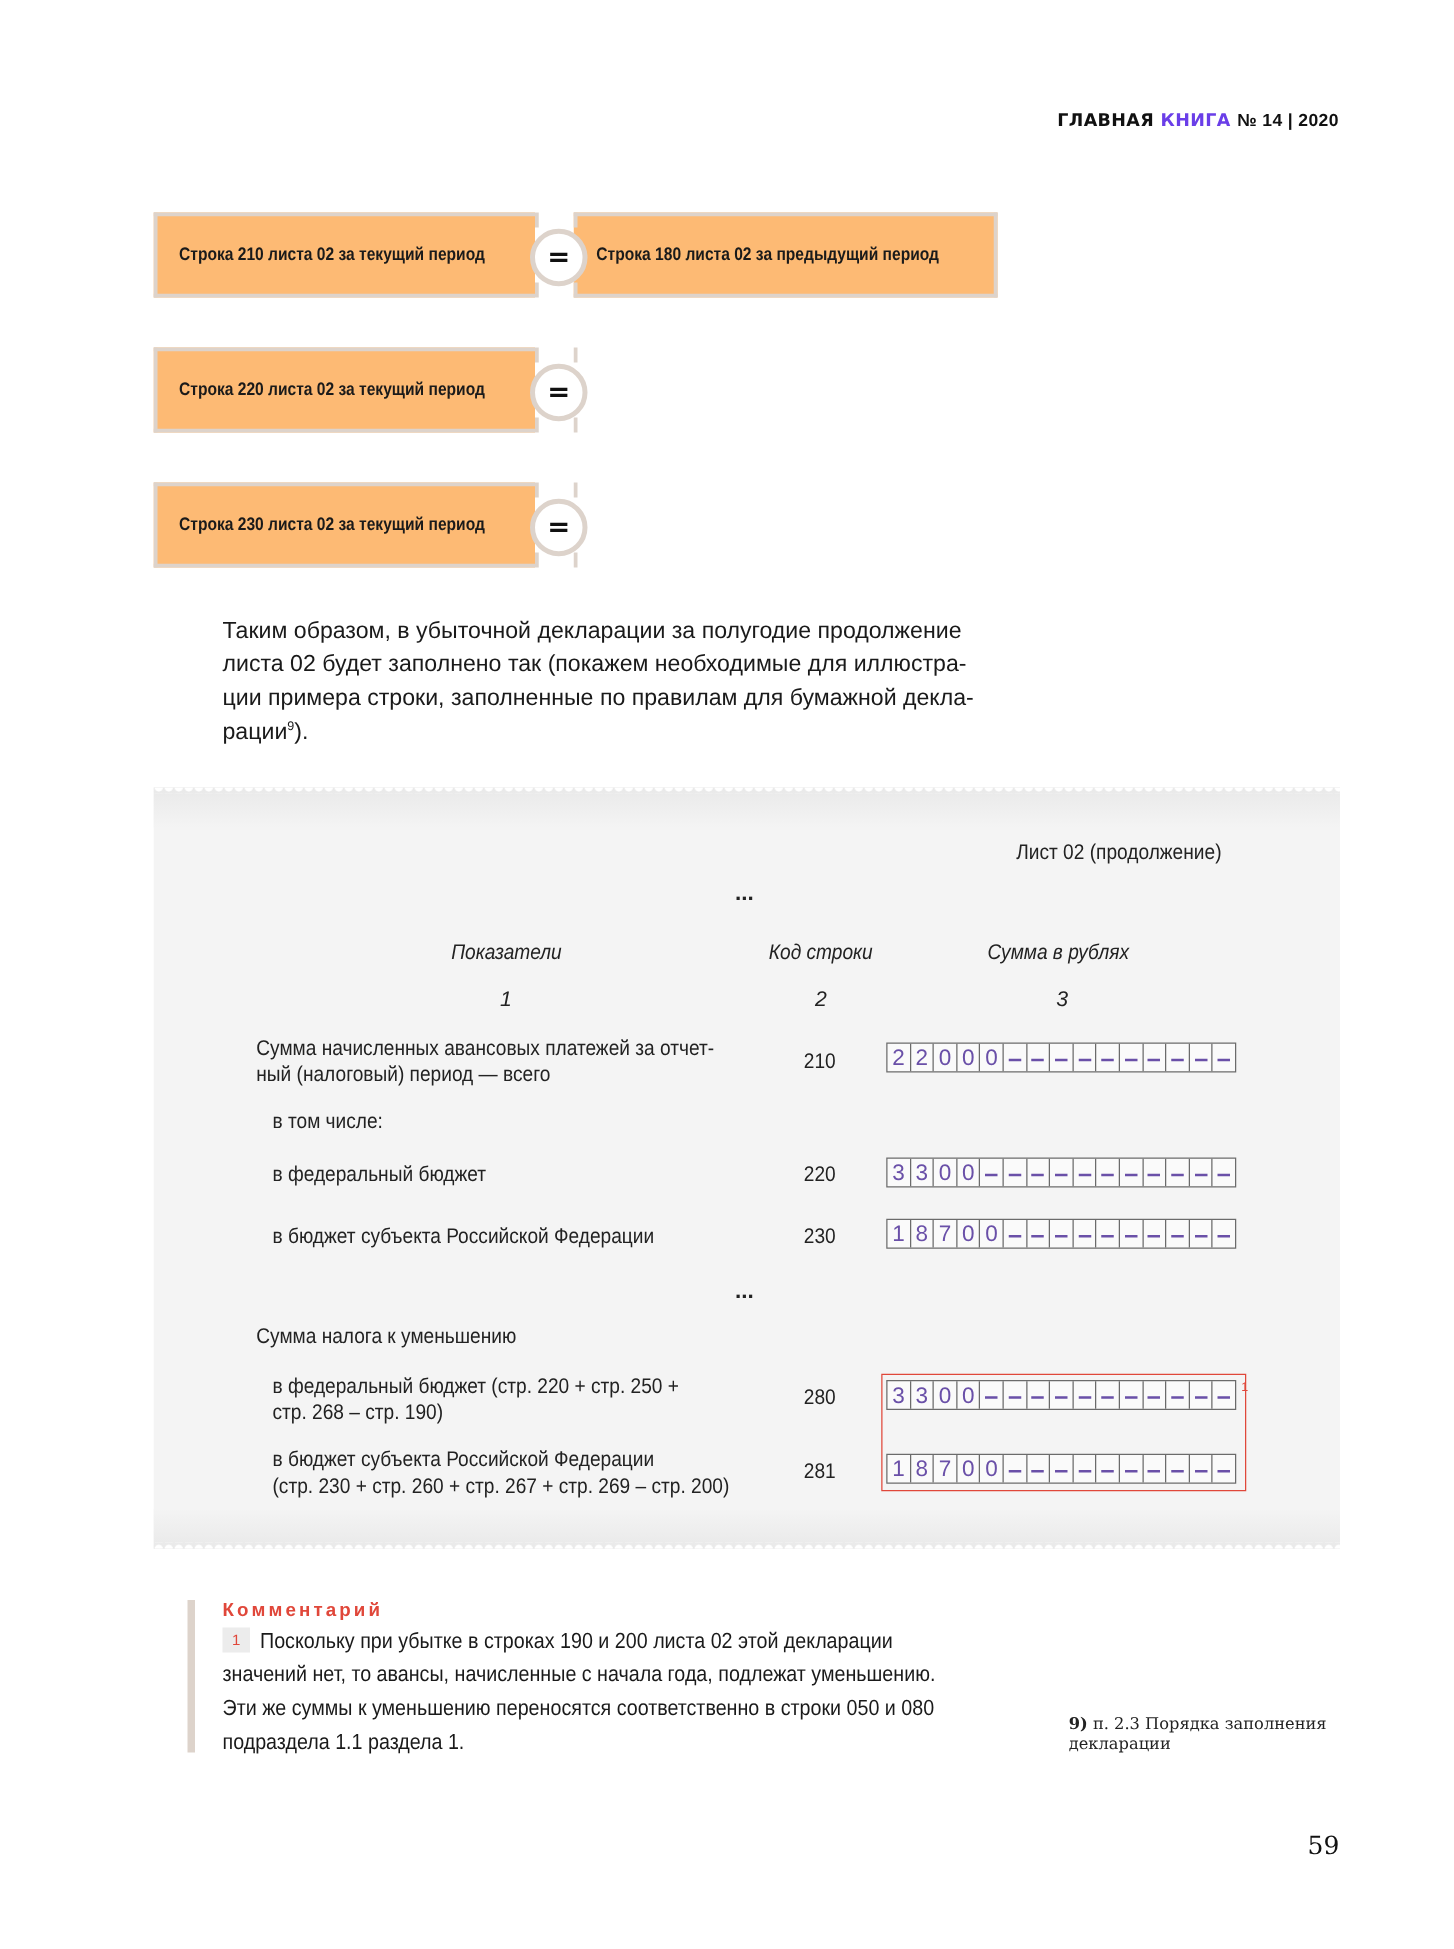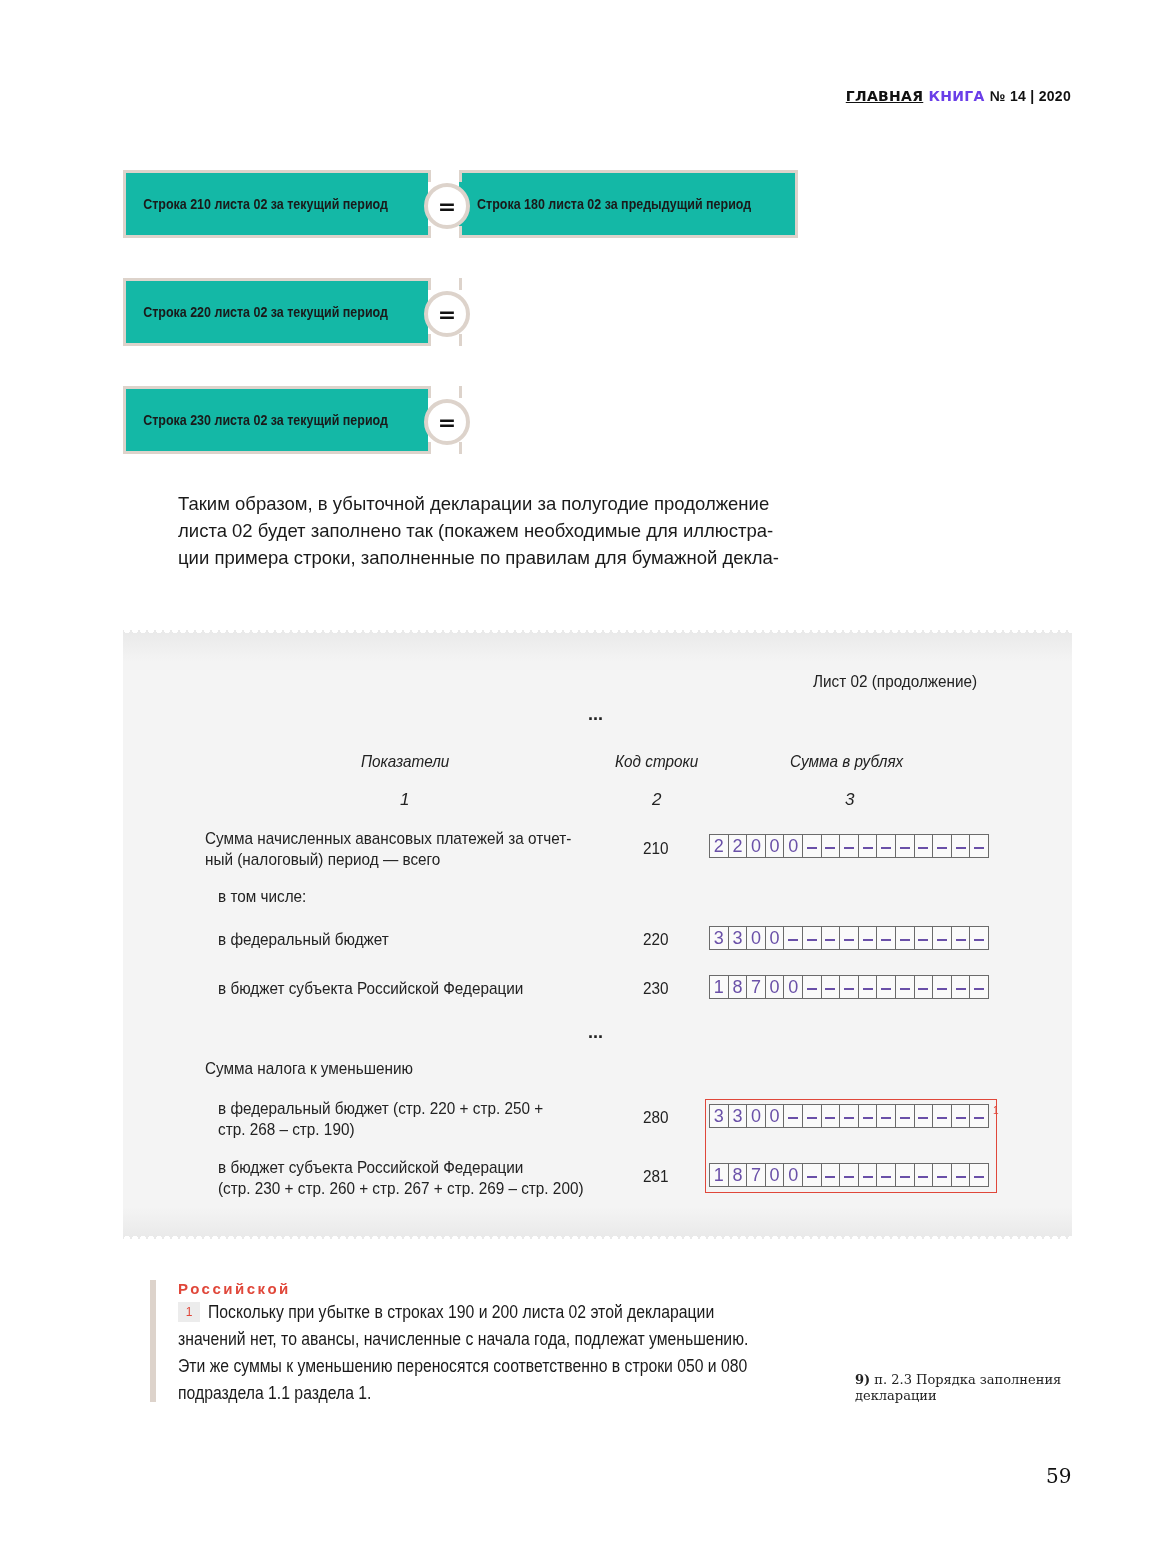--- a/index.html
+++ b/index.html
@@ -4,27 +4,27 @@
 <style>
   html, body { margin: 0; padding: 0; }
   body {
     width: 1163px; height: 1559px; position: relative; background: #ffffff;
     font-family: "Liberation Sans", sans-serif; color: #1a1a1a; overflow: hidden;
   }
   .header {
     position: absolute; top: 88px; right: 92px;
     font-family: "DejaVu Sans", sans-serif; font-weight: bold; font-size: 14px; letter-spacing: 0.3px;
   }
-  .header .brand1 { color: #111; text-decoration: underline; }
+  .header .brand1 { color: #111; }
   .header .brand2 { color: #6a3ee8; }
   .header .issue { font-family: Liberation Sans, sans-serif; color: #111; }
 
   .eq-row { position: absolute; left: 123px; width: 678px; height: 68px; }
   .eq-box {
-    position: absolute; top: 0; height: 62px; border: 3px solid #ddd3cb; background: #14b8a6;
+    position: absolute; top: 0; height: 62px; border: 3px solid #ddd3cb; background: #fdba74;
     display: flex; align-items: center; box-sizing: content-box;
   }
   .eq-box.left { left: 0; width: 302px; border-right: none; }
   .eq-box.left::after {
     content: ""; position: absolute; right: 0; top: -3px; bottom: -3px; width: 3px;
   }
   .eq-box.right { left: 336px; width: 336px; border-left: none; }
   .eq-box span {
     font-family: "Liberation Sans", sans-serif; font-weight: bold; font-size: 14.5px;
     transform: scaleX(0.86); transform-origin: left center; white-space: nowrap;
@@ -165,20 +165,21 @@
   <div class="bracket" style="left:305px;top:56px;height:12px;"></div>
   <div class="bracket" style="left:336px;top:0;height:12px;"></div>
   <div class="bracket" style="left:336px;top:56px;height:12px;"></div>
   <div class="eq-sign">=</div>
 </div>
 
 <div class="lead-para">
   <div>Таким образом, в убыточной декларации за полугодие продолжение</div>
   <div>листа 02 будет заполнено так (покажем необходимые для иллюстра-</div>
   <div>ции примера строки, заполненные по правилам для бумажной декла-</div>
+  <div><span>рации</span><sup>9</sup><span>).</span></div>
 </div>
 
 <div class="form-panel">
   <div class="zig-top"></div>
   <div class="zig-bot"></div>
 
   <div class="ftext" style="left:690px;top:42px;text-align:center;"><span class="cond">Лист 02 (продолжение)</span></div>
   <div class="dots" style="left:465px;top:74px;">...</div>
 
   <div class="ftext ital" style="left:238px;top:122px;"><span class="cond">Показатели</span></div>
@@ -302,21 +303,21 @@
       <div class="cell dash"></div>
       <div class="cell dash"></div>
       <div class="cell dash"></div>
     </div>
 
   <div class="highlight"></div>
   <div class="hl-marker">1</div>
 </div>
 
 <div class="comment">
-  <div class="comment-title">Российской</div>
+  <div class="comment-title">Комментарий</div>
   <div class="comment-body">
     <div><span class="comment-num">1</span><span class="cond">Поскольку при убытке в строках 190 и 200 листа 02 этой декларации</span></div>
     <div><span class="cond">значений нет, то авансы, начисленные с начала года, подлежат уменьшению.</span></div>
     <div><span class="cond">Эти же суммы к уменьшению переносятся соответственно в строки 050 и 080</span></div>
     <div><span class="cond">подраздела 1.1 раздела 1.</span></div>
   </div>
 </div>
 
 <div class="footnote">
   <b>9)</b>

